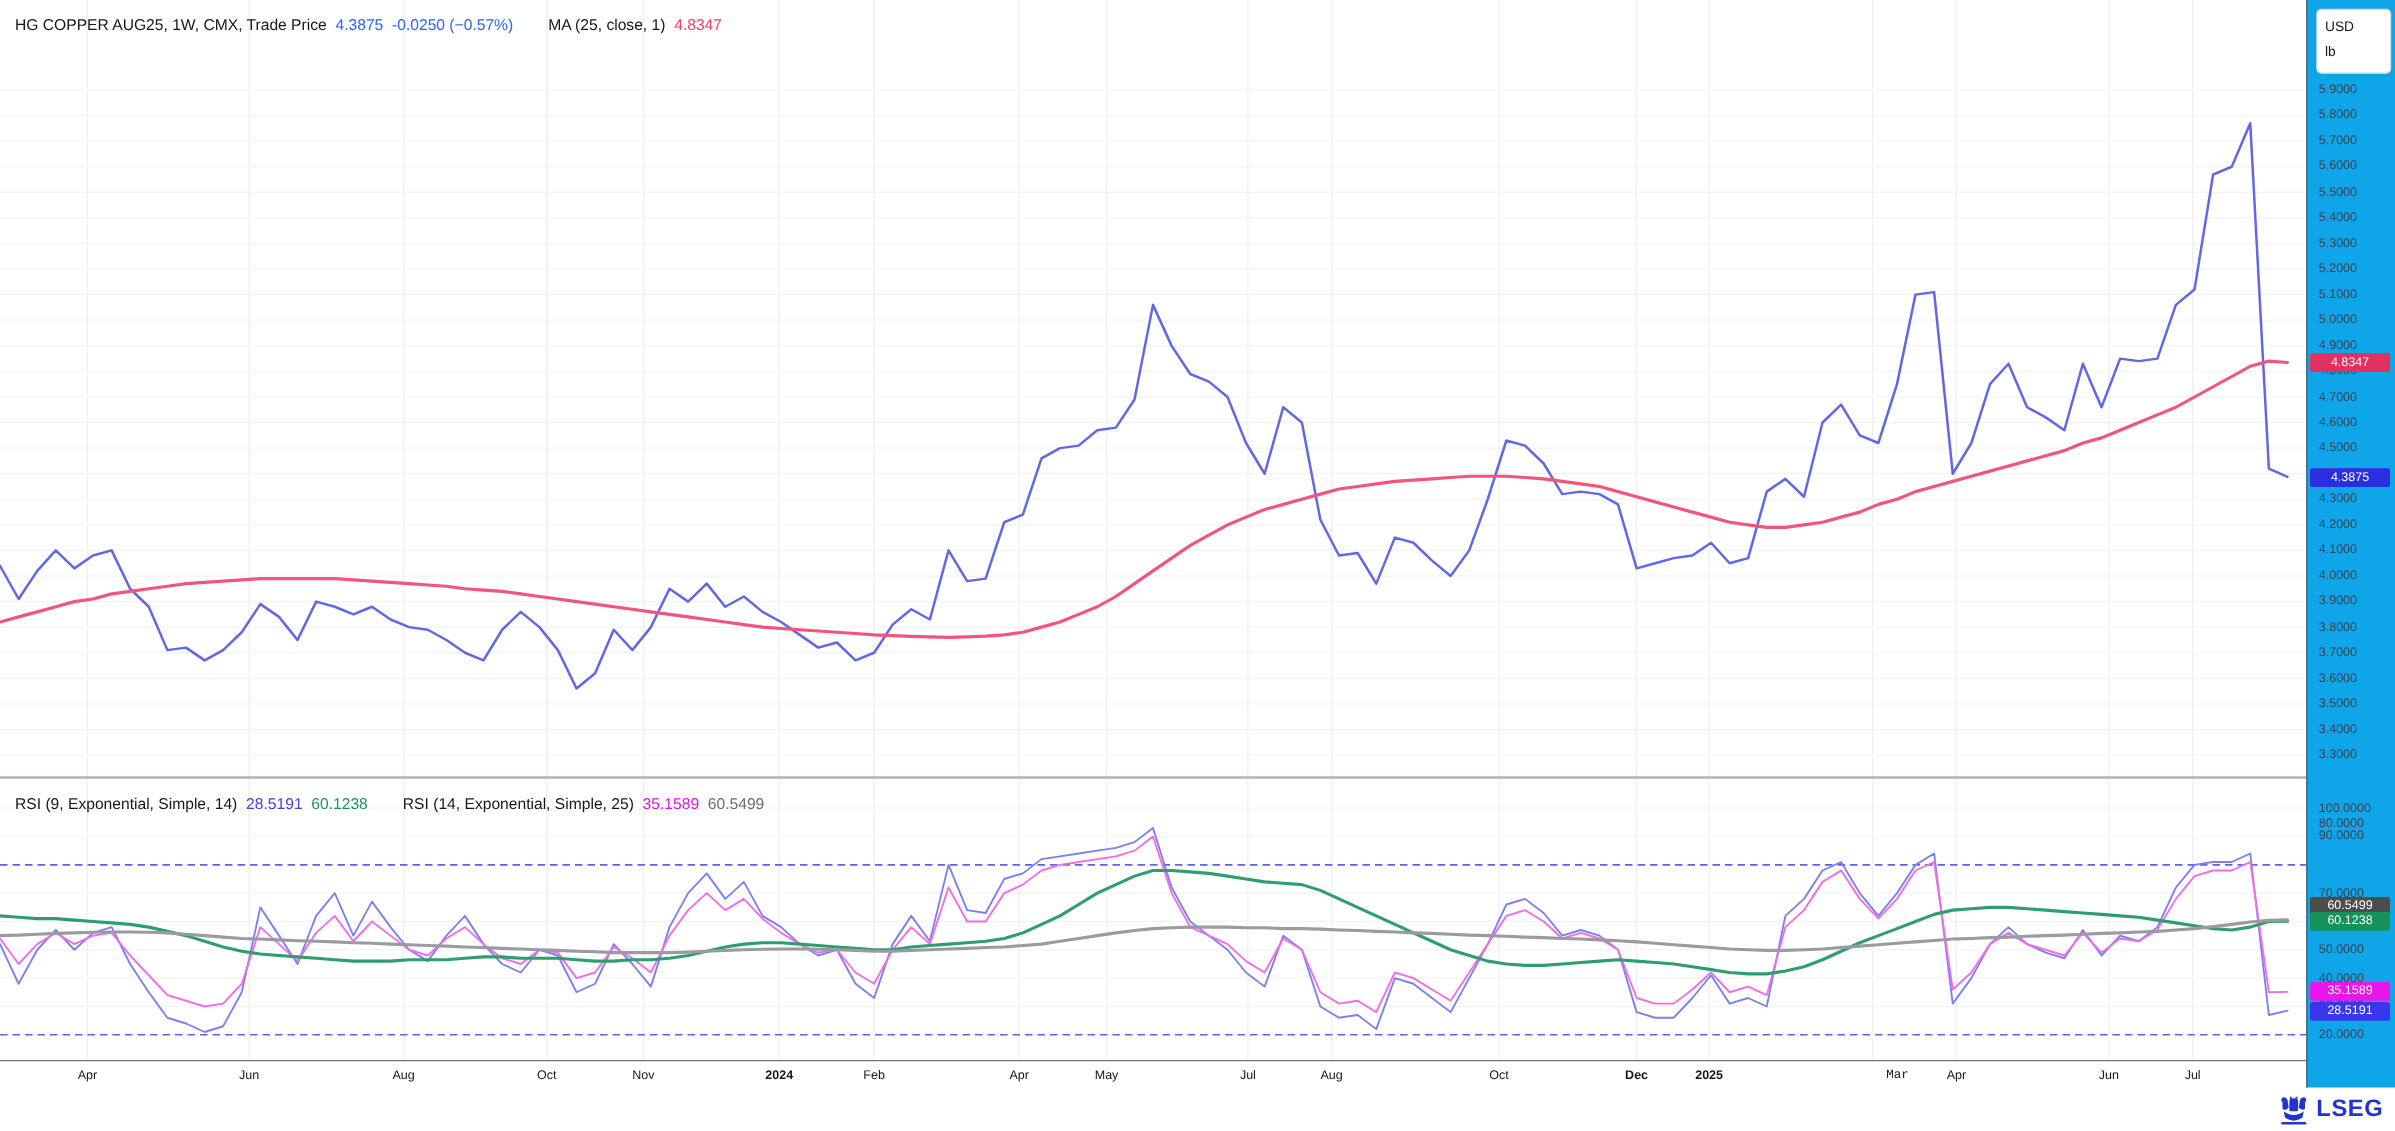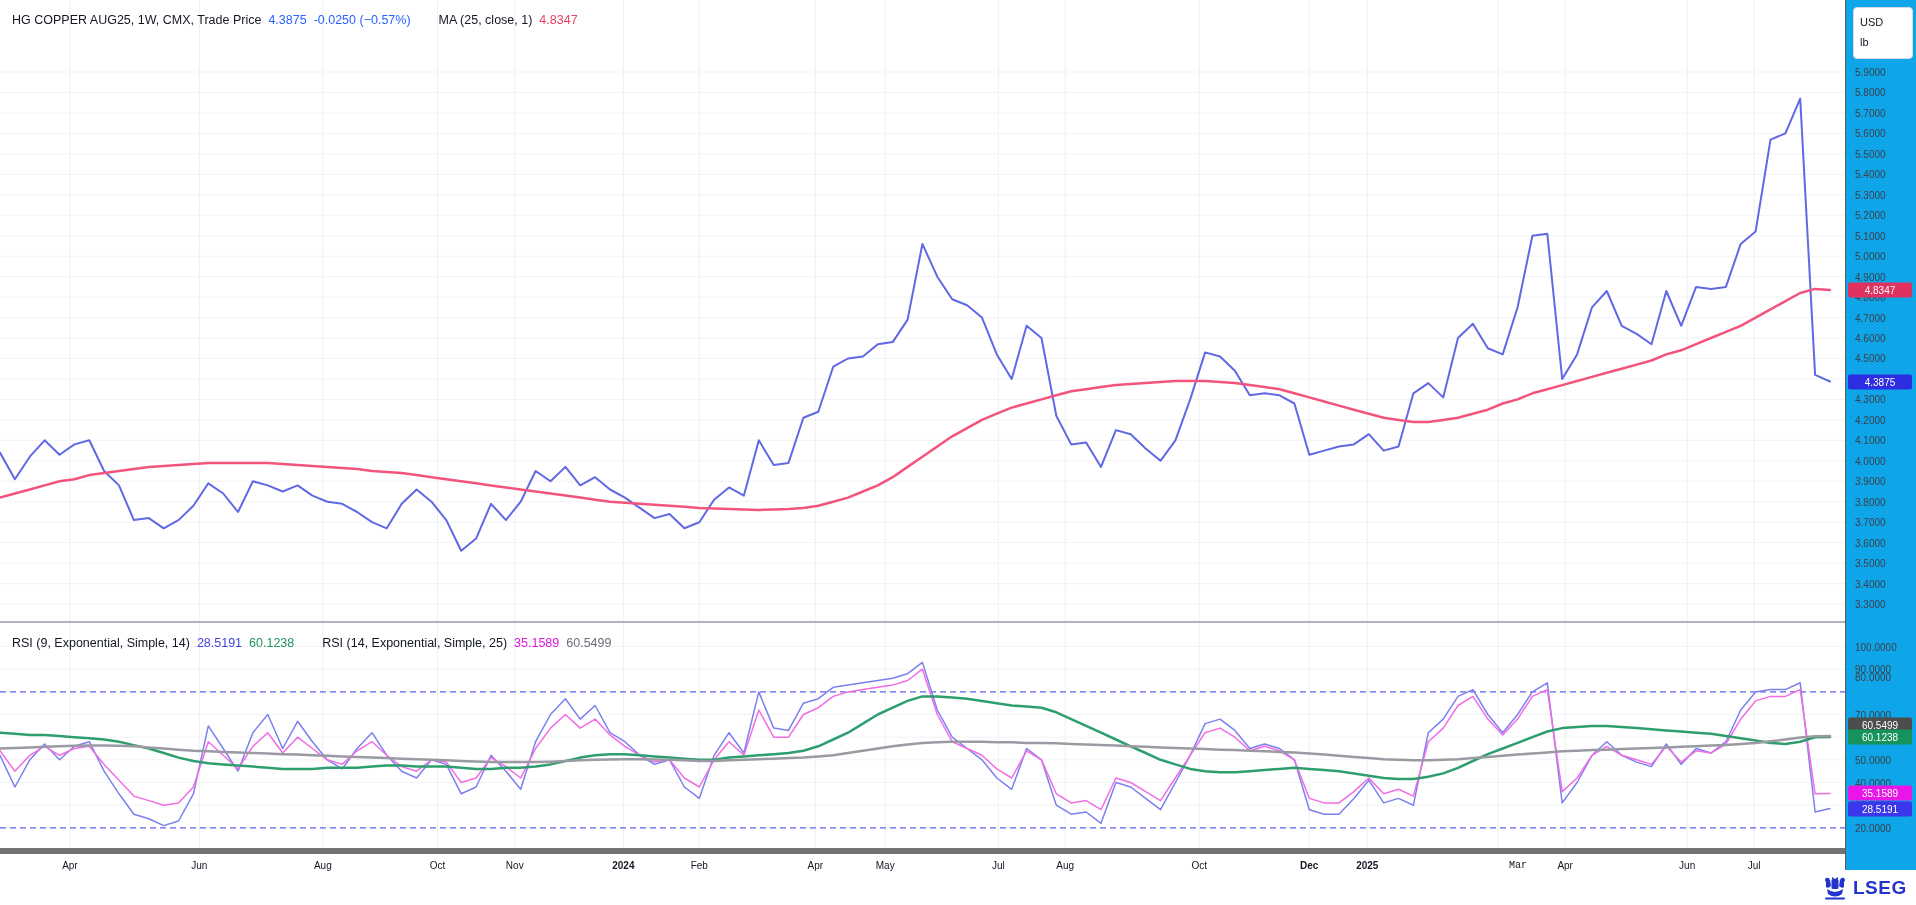--- a/index.html
+++ b/index.html
@@ -10,21 +10,21 @@
   .legend .lab{color:#131722;}
   .legend .sp{display:inline-block;width:14px;}
   .main-legend{left:12px;top:13px;}
   .rsi-legend{left:12px;top:636px;}
   .gutter{position:absolute;left:1845px;top:0;width:71px;height:870px;background:#0ea5e9;border-left:1px solid #555a64;z-index:4;}
   .unit-box{position:absolute;left:7px;top:7px;width:46px;border:1px solid #d7dae0;border-radius:4px;
     padding:5px 6px;font-size:11px;color:#131722;line-height:1.8;background:#fff;}
   .tick{position:absolute;left:9px;font-size:10px;color:#3c404b;transform:translateY(-50%);}
   .badge{position:absolute;left:2px;min-width:58px;text-align:center;font-size:10px;color:#fff;
     padding:2px 3px;border-radius:2px;transform:translateY(-50%);font-weight:500;z-index:6;}
-  .time-axis{position:absolute;left:0;top:848px;width:1916px;height:26px;background:#fff;border-top:6px solid #737373;z-index:3;}
+  .time-axis{position:absolute;left:0;top:848px;width:1916px;height:26px;background:#fff;border-top:1px solid #737373;z-index:3;}
   .taxis-label{position:absolute;top:6px;font-size:10px;color:#131722;transform:translateX(-50%);}
   .taxis-label.year{font-weight:700;}
   .lseg{position:absolute;left:1822px;top:875px;display:flex;align-items:center;gap:5px;z-index:7;}
   .lseg-text{font-size:19px;font-weight:700;letter-spacing:0.5px;}
 </style>
 </head>
 <body>
 
 <div class="root">
   <svg id="chart-svg" width="1916" height="905">
@@ -137,21 +137,21 @@
       <span class="tick" style="top: 460.808px;">4.0000</span>
       <span class="tick" style="top: 481.27px;">3.9000</span>
       <span class="tick" style="top: 501.731px;">3.8000</span>
       <span class="tick" style="top: 522.193px;">3.7000</span>
       <span class="tick" style="top: 542.655px;">3.6000</span>
       <span class="tick" style="top: 563.116px;">3.5000</span>
       <span class="tick" style="top: 583.578px;">3.4000</span>
       <span class="tick" style="top: 604.04px;">3.3000</span>
       <span class="tick" style="top: 646.543px;">100.0000</span>
       <span class="tick" style="top: 669.204px;">90.0000</span>
-      <span class="tick" style="top: 677px;">80.0000</span>
+      <span class="tick" style="top: 659px;">80.0000</span>
       <span class="tick" style="top: 714.526px;">70.0000</span>
       <span class="tick" style="top: 737.187px;">60.0000</span>
       <span class="tick" style="top: 759.848px;">50.0000</span>
       <span class="tick" style="top: 782.509px;">40.0000</span>
       <span class="tick" style="top: 805.17px;">30.0000</span>
       <span class="tick" style="top: 827.832px;">20.0000</span>
       <div class="badge" style="top: 290.014px; background: rgb(224, 49, 95);">4.8347</div>
       <div class="badge" style="top: 381.519px; background: rgb(45, 45, 226);">4.3875</div>
       <div class="badge" style="top: 724.907px; background: rgb(77, 77, 77);">60.5499</div>
       <div class="badge" style="top: 736.907px; background: rgb(21, 147, 90);">60.1238</div>

